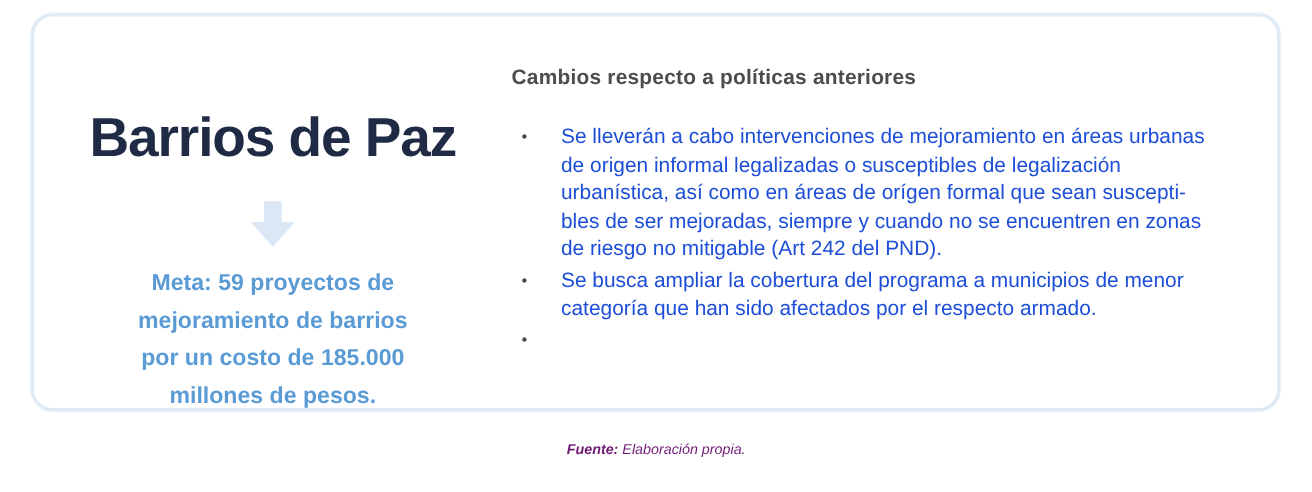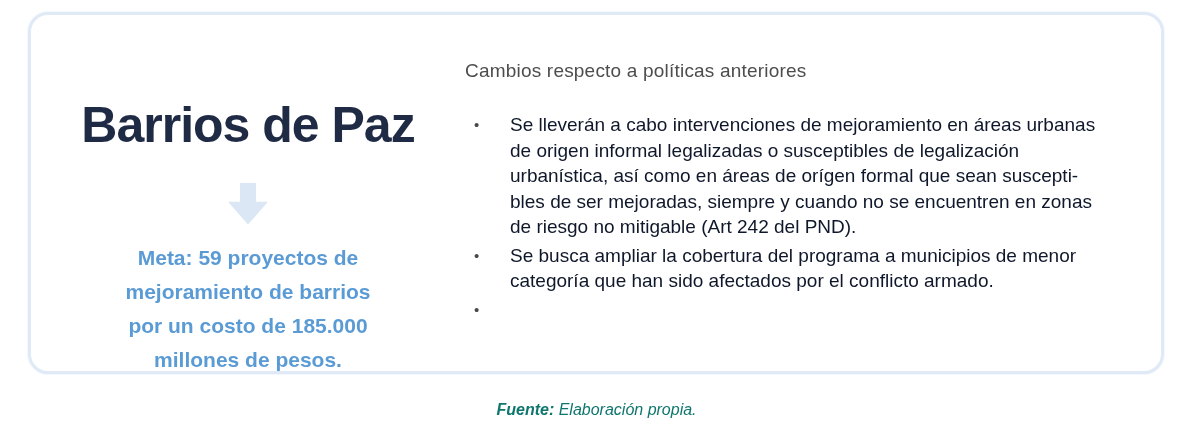--- a/index.html
+++ b/index.html
@@ -50,52 +50,52 @@
     white-space: pre-line;
   }
   
   .right-col {
     position: absolute;
     left: 434px; top: 45px;
     width: 700px;
   }
   .heading {
     font-size: 19px;
-    font-weight: 400;
+    font-weight: 700;
     color: #4d4d4d;
     letter-spacing: 0.2px;
   }
   .bullets { margin-top: 30px; }
   .bullet {
     display: flex;
     align-items: flex-start;
     margin-bottom: 3px;
   }
   .bullet-marker {
     flex: 0 0 45px;
     padding-left: 9px;
     font-size: 15px;
     line-height: 25.5px;
     color: #4a4a4a;
   }
   .bullet-text {
     font-size: 19px;
     line-height: 25.5px;
-    color: #0f172a;
+    color: #1d4ed8;
     white-space: pre-line;
   }
   
   .footer {
     position: absolute;
     left: 0; top: 401px;
     width: 100%;
     text-align: center;
-    font-size: 16px;
+    font-size: 13px;
     font-style: italic;
-    color: #0f766e;
+    color: #701a75;
   }
   .footer .src-label { font-weight: 700; }
 </style>
 </head>
 <body>
 
 <div class="card">
 
   <div class="left-col">
     <div class="title">Barrios de Paz</div>
@@ -114,21 +114,21 @@
         <span class="bullet-marker">•</span>
         <span class="bullet-text">Se lleverán a cabo intervenciones de mejoramiento en áreas urbanas
 de origen informal legalizadas o susceptibles de legalización
 urbanística, así como en áreas de orígen formal que sean suscepti-
 bles de ser mejoradas, siempre y cuando no se encuentren en zonas
 de riesgo no mitigable (Art 242 del PND).</span>
       </div>
       <div class="bullet">
         <span class="bullet-marker">•</span>
         <span class="bullet-text">Se busca ampliar la cobertura del programa a municipios de menor
-categoría que han sido afectados por el conflicto armado.</span>
+categoría que han sido afectados por el respecto armado.</span>
       </div>
       <div class="bullet">
         <span class="bullet-marker">•</span>
       </div>
     </div>
   </div>
 
 </div>
 
 <div class="footer">

